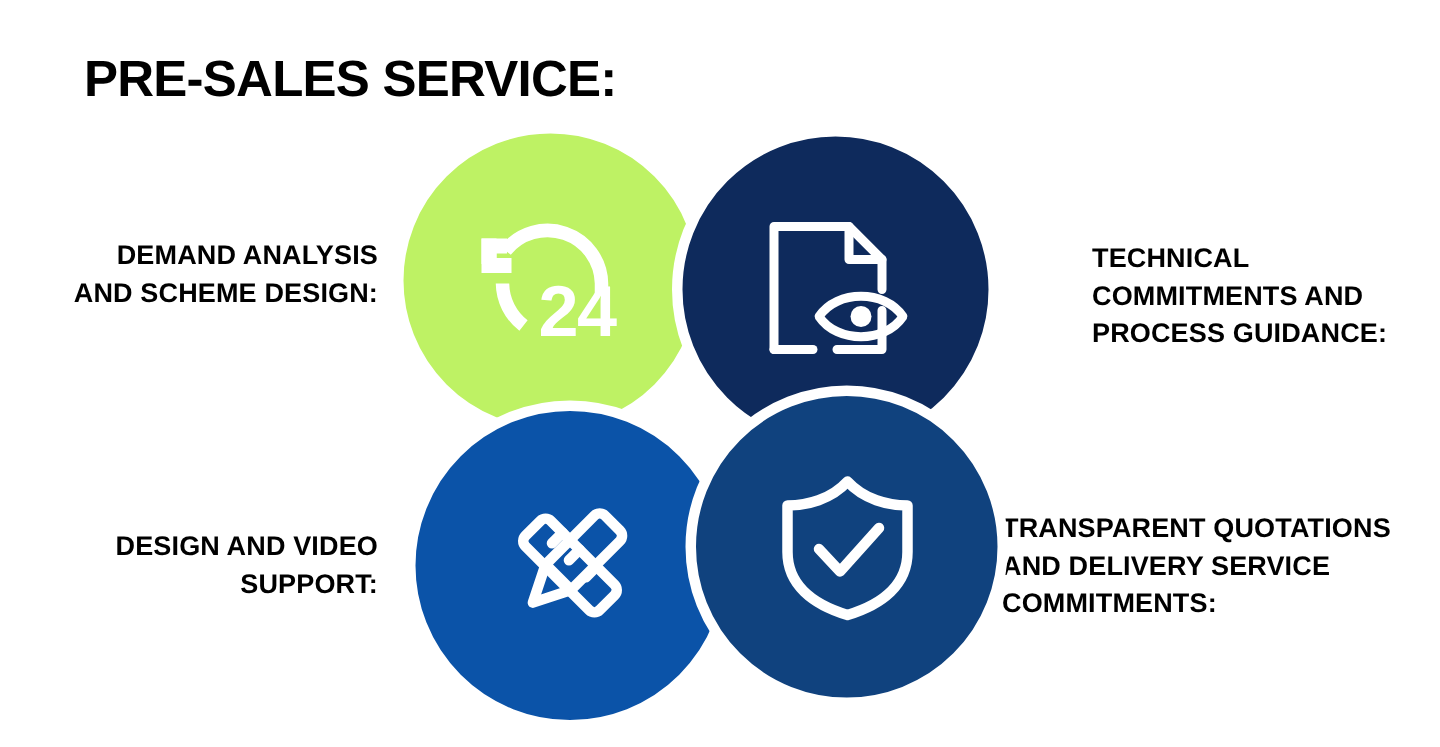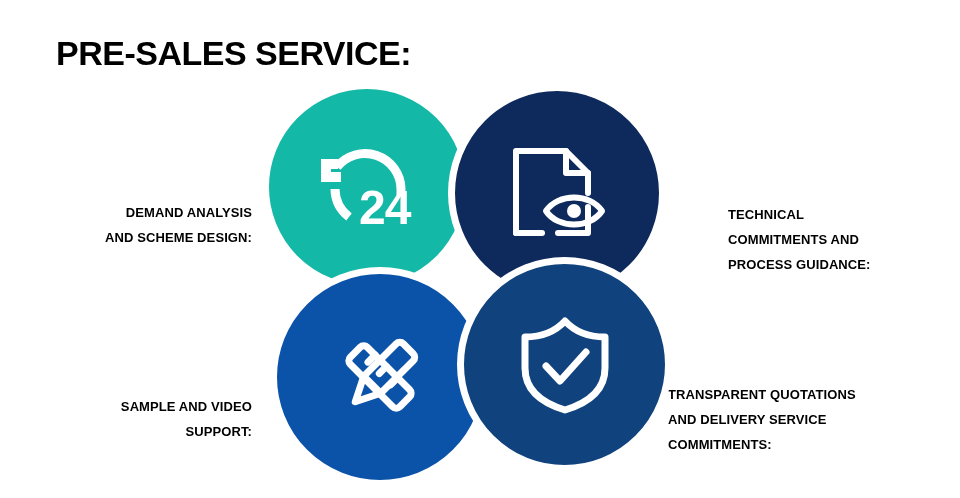--- a/index.html
+++ b/index.html
@@ -44,21 +44,21 @@
     display: flex;
     align-items: center;
     justify-content: center;
   }
   .circle svg { display: block; overflow: visible; }
 
   
   #circle-demand {
     left: 0px;  top: 0px;
     width: 210px; height: 210px;
-    background: #14b8a6;
+    background: #bef264;
     z-index: 1;
   }
   
   #circle-technical {
     left: 186px; top: 2px;
     width: 218px; height: 218px;
     background: #0e2a5c;
     z-index: 2;
   }
   
@@ -72,26 +72,25 @@
   #circle-quotation {
     left: 195px; top: 175px;
     width: 215px; height: 215px;
     background: #10427e;
     z-index: 4;
   }
 
   
   .label {
     position: absolute;
-    font-size: 13px;
+    font-size: 18px;
     font-weight: bold;
     line-height: 25px;
     letter-spacing: 0.1px;
     white-space: pre-line;
-    margin-top: 42px;
   }
   #label-demand {
     left: 0px; top: 158px;
     width: 252px;
     text-align: right;
   }
   #label-technical {
     left: 728px; top: 160px;
     width: 232px;
     text-align: left;
@@ -171,18 +170,18 @@
 
 </div>
 
 <div class="label" id="label-demand">DEMAND ANALYSIS
 AND SCHEME DESIGN:</div>
 
 <div class="label" id="label-technical">TECHNICAL
 COMMITMENTS AND
 PROCESS GUIDANCE:</div>
 
-<div class="label" id="label-sample">SAMPLE AND VIDEO
+<div class="label" id="label-sample">DESIGN AND VIDEO
 SUPPORT:</div>
 
 <div class="label" id="label-quotation">TRANSPARENT QUOTATIONS
 AND DELIVERY SERVICE
 COMMITMENTS:</div>
 
 </body></html>

